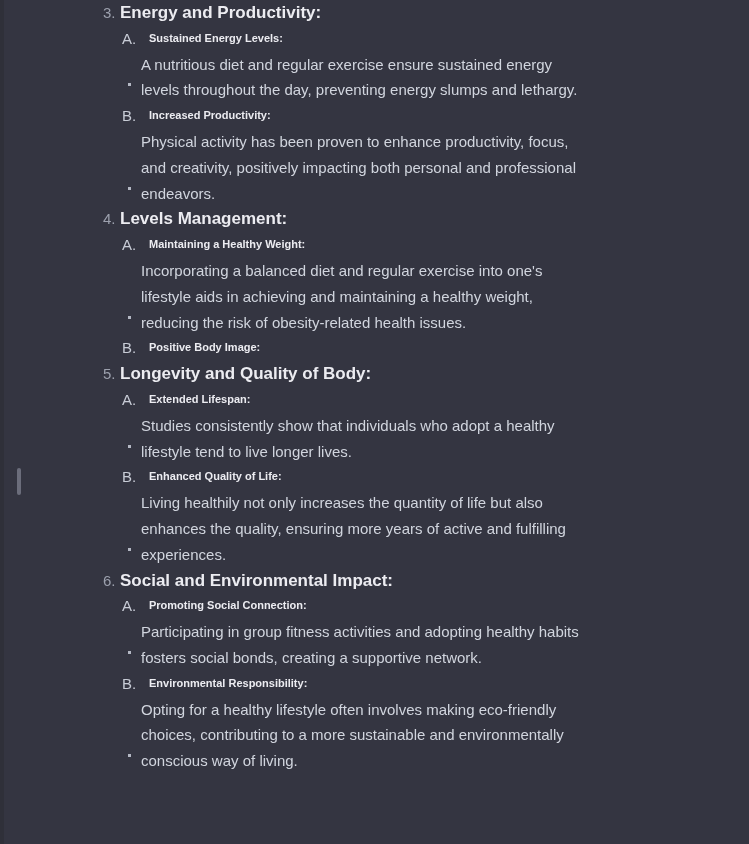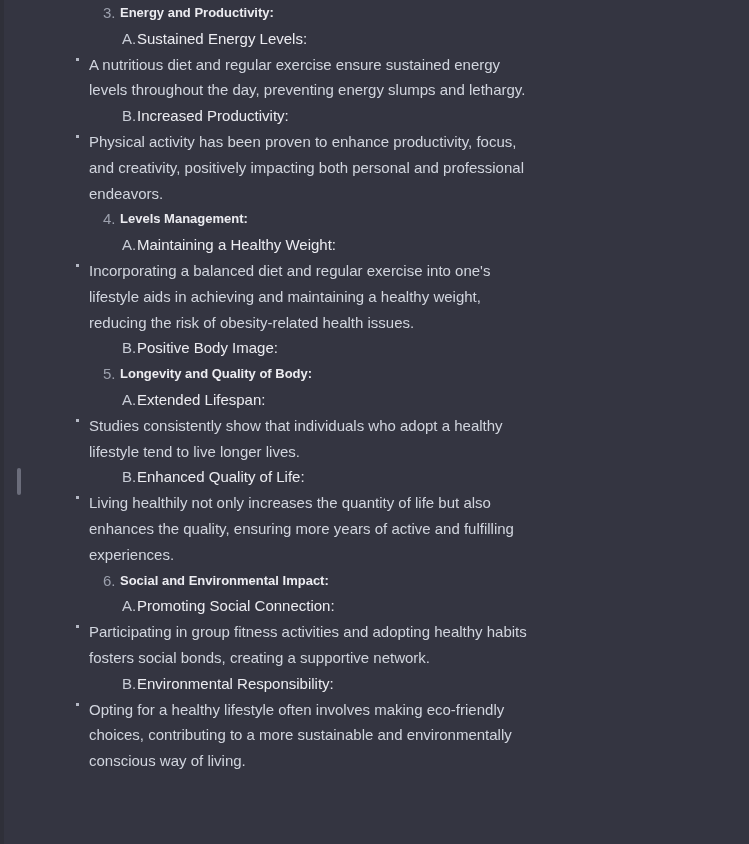--- a/index.html
+++ b/index.html
@@ -77,21 +77,21 @@
     color: #9ca0ad;
     font-size: 15px;
     line-height: 25.8px;
     width: 17px;
     flex: 0 0 17px;
     text-align: left;
     letter-spacing: 0;
   }
   .num-heading {
     color: #ececf1;
-    font-size: 13px;
+    font-size: 17px;
     font-weight: bold;
     line-height: 25.8px;
     white-space: nowrap;
   }
 
   
   .alpha-row {
     display: flex;
     align-items: flex-start;
     padding-left: 122px;
@@ -100,31 +100,33 @@
   .alpha-marker {
     color: #c8ccd6;
     font-size: 15px;
     line-height: 25.8px;
     width: 15px;
     flex: 0 0 15px;
     text-align: left;
   }
   .alpha-heading {
     color: #ececf1;
-    font-size: 15px;
-    font-weight: normal;
+    font-size: 11px;
+    font-weight: bold;
     line-height: 25.8px;
     white-space: nowrap;
+    margin-left: 12px;
   }
 
   
   .bullet-row {
     display: flex;
-    align-items: flex-start;
-    padding-left: 76px;
+    align-items: flex-end;
+    padding-left: 112px;
+    margin-left: 16px;
   }
   .bullet-marker {
     flex: 0 0 13px;
     width: 13px;
     position: relative;
     height: 25.8px;
   }
   .bullet-marker::before {
     content: "";
     position: absolute;

